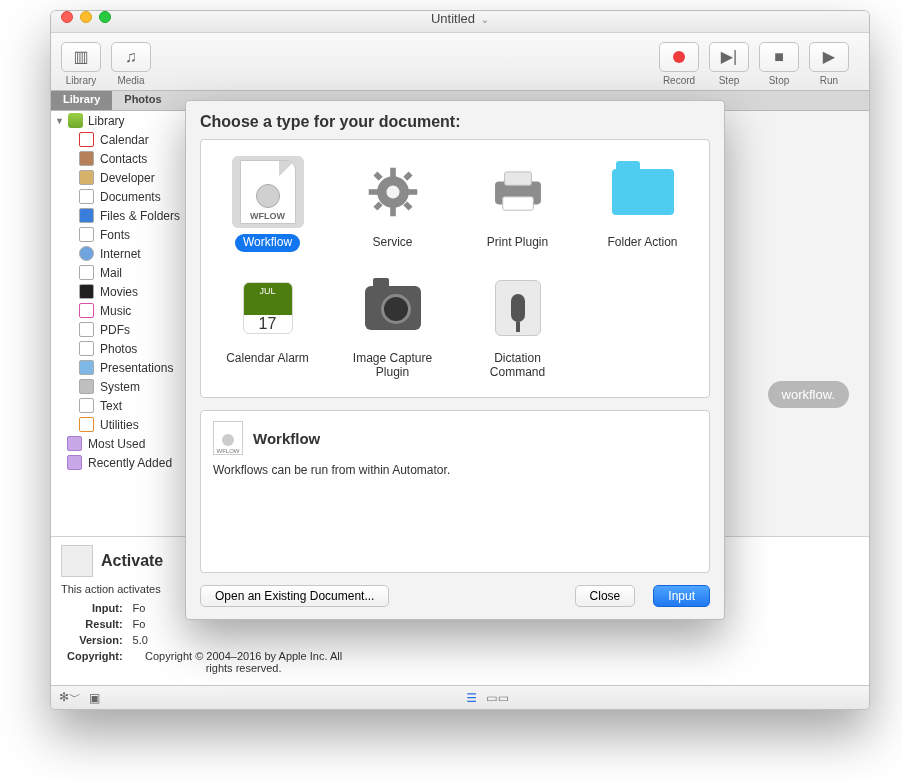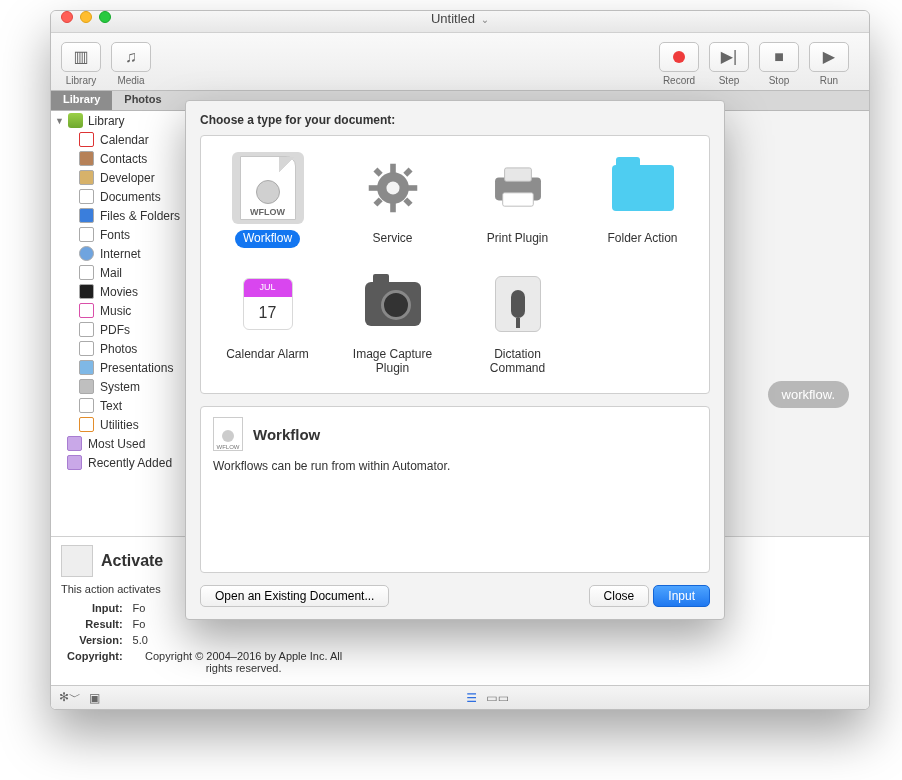--- a/index.html
+++ b/index.html
@@ -133,21 +133,21 @@
   
   .sheet {
     position:absolute; top:100px; left:185px;
     width:540px; height:520px;
     background:#f3f3f3;
     border:1px solid #bcbcbc; border-radius:4px;
     box-shadow:0 20px 45px rgba(0,0,0,0.35);
     display:flex; flex-direction:column;
     padding:12px 14px;
   }
-  .sheet-title { font-size:12px; font-weight:bold; margin-bottom:8px; }
+  .sheet-title { font-size:16px; font-weight:bold; margin-bottom:8px; }
   .sheet-grid-wrap {
     border:1px solid #cfcfcf; border-radius:4px; background:#fff;
     padding:8px 4px 4px 4px;
   }
   .sheet-grid { display:flex; flex-wrap:wrap; }
   .opt {
     width:25%; display:flex; flex-direction:column; align-items:center;
     padding:8px 4px 12px 4px; text-align:center;
   }
   .opt .iconbox {
@@ -170,21 +170,21 @@
   .ic-doc .rob{width:24px;height:24px;border-radius:50%;background:#d0d0d0;border:1px solid #aaa;margin-bottom:3px;}
   .ic-app { width:54px;height:54px; }
   .ic-app svg{width:100%;height:100%;}
   .ic-gear{width:56px;height:56px;}
   .ic-gear svg{width:100%;height:100%;}
   .ic-printer{width:58px;height:44px;}
   .ic-printer svg{width:100%;height:100%;}
   .ic-folder{width:62px;height:46px;background:#4ecdf1;border-radius:4px;position:relative;}
   .ic-folder::before{content:"";position:absolute;top:-8px;left:4px;width:24px;height:10px;background:#4ecdf1;border-radius:3px 3px 0 0;}
   .ic-cal{width:50px;height:52px;background:#fff;border:1px solid #d9d9d9;border-radius:6px;display:flex;flex-direction:column;overflow:hidden;}
-  .ic-cal .top{height:18px;background:#d946ef;color:#fff;font-size:9px;text-align:center;line-height:16px;}
+  .ic-cal .top{height:32px;background:#4d7c0f;color:#fff;font-size:9px;text-align:center;line-height:16px;}
   .ic-cal .day{flex:1;display:flex;align-items:center;justify-content:center;font-size:16px;color:#333;}
   .ic-cam{width:56px;height:44px;background:#5a5a5a;border-radius:6px;position:relative;}
   .ic-cam::before{content:"";position:absolute;top:-8px;left:8px;width:16px;height:10px;background:#5a5a5a;border-radius:2px 2px 0 0;}
   .ic-cam::after{content:"";position:absolute;top:8px;left:16px;width:24px;height:24px;border-radius:50%;background:#333;border:3px solid #888;}
   .ic-mic{width:46px;height:56px;background:#eaeaea;border:1px solid #c9c9c9;border-radius:6px;display:flex;align-items:center;justify-content:center;}
   .ic-mic .m{width:14px;height:28px;background:#555;border-radius:7px;position:relative;}
   .ic-mic .m::after{content:"";position:absolute;bottom:-10px;left:5px;width:4px;height:10px;background:#555;}
 
   .desc-box {
     margin-top:12px;
@@ -193,21 +193,21 @@
     display:flex; flex-direction:column;
   }
   .desc-box .dh { display:flex; align-items:center; gap:10px; margin-bottom:8px;}
   .desc-box .dh .mini{ width:30px;height:34px;background:#fff;border:1px solid #ccc;display:flex;flex-direction:column;align-items:center;justify-content:flex-end;}
   .desc-box .dh .mini .r{width:12px;height:12px;background:#ccc;border-radius:50%;margin-bottom:2px;}
   .desc-box .dh .mini .t{font-size:6px;color:#777;}
   .desc-box h4 { font-size:15px; font-weight:bold; }
   .desc-box p { font-size:12px; }
 
   .sheet-footer {
-    margin-top:12px; display:flex; align-items:flex-start; gap:4px;
+    margin-top:12px; display:flex; align-items:flex-start; gap:18px;
   }
   .mac-btn {
     background:linear-gradient(#ffffff,#f0f0f0);
     border:1px solid #c6c6c6; border-radius:5px;
     padding:3px 14px; font-size:12px; cursor:pointer;
   }
   .mac-btn.primary {
     background:linear-gradient(#4ea4ff,#1f78f0);
     border:1px solid #1566d6; color:#fff;
   }

